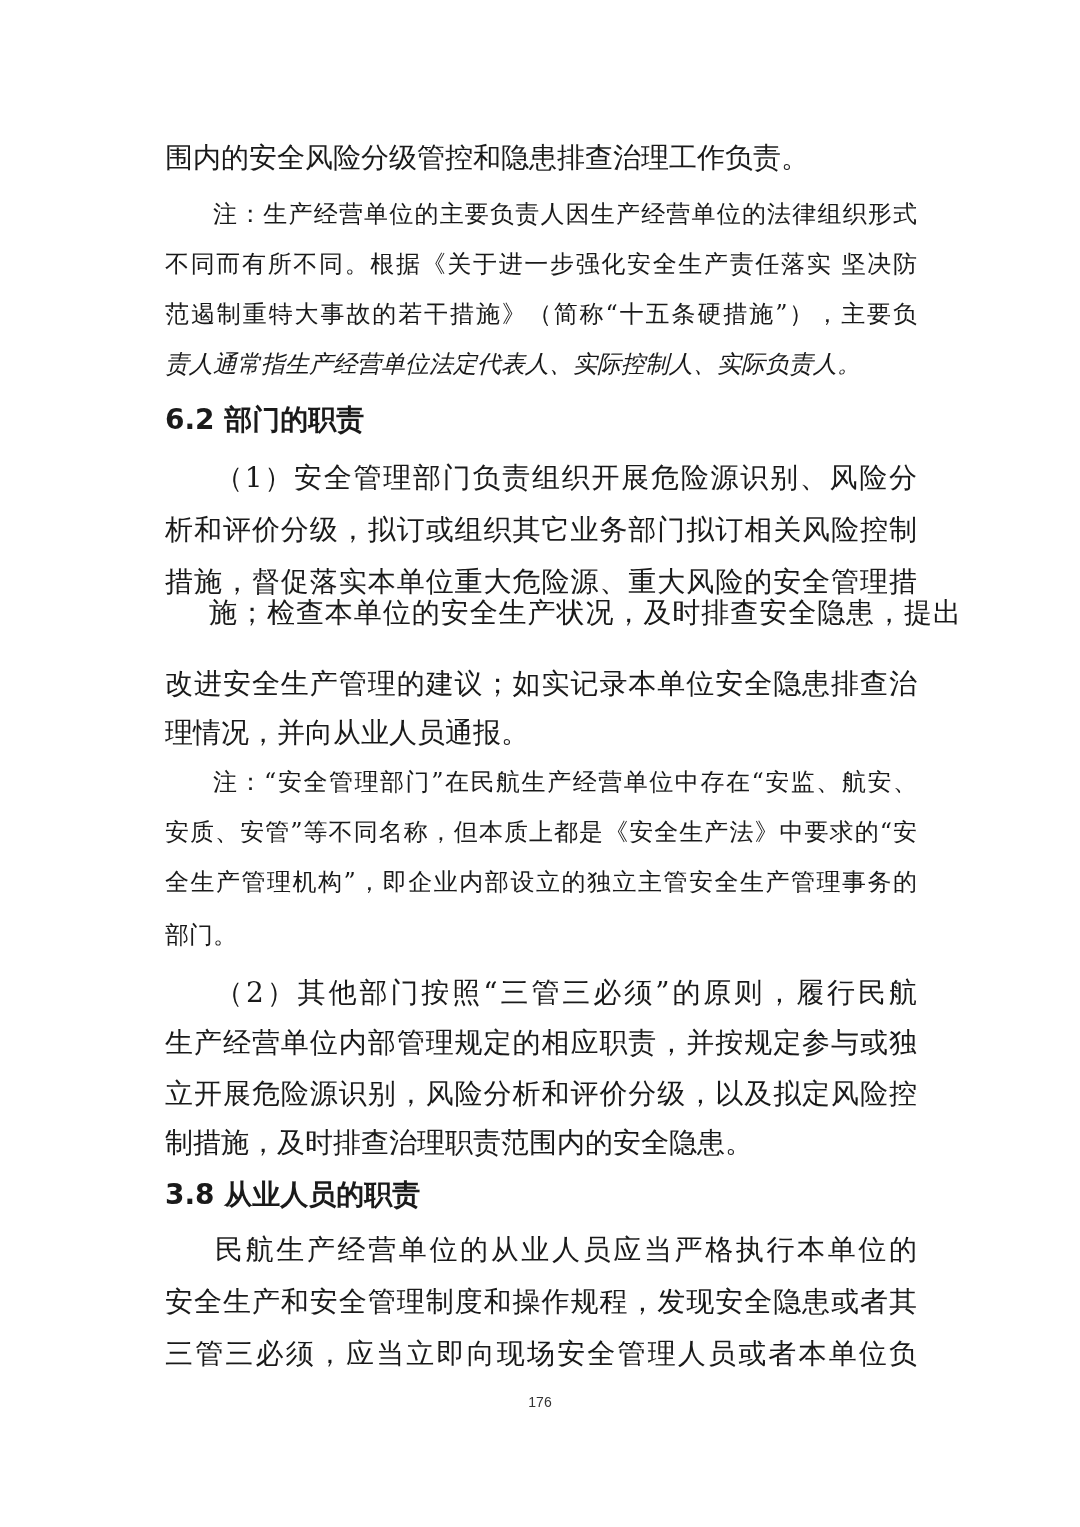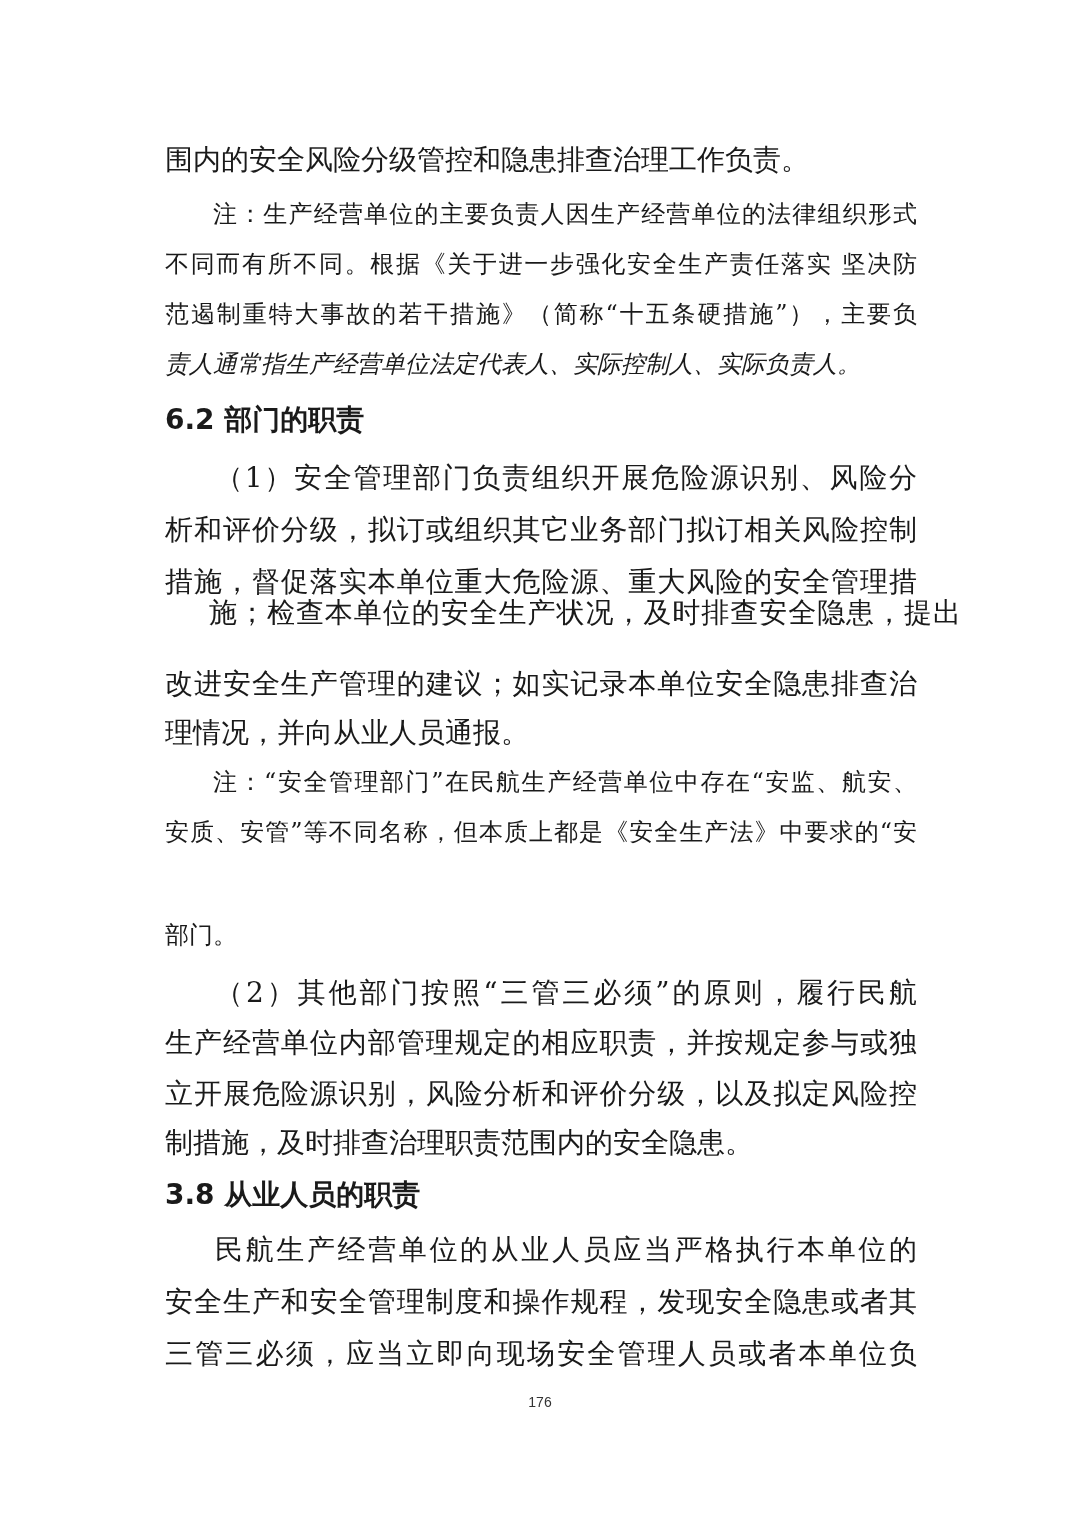--- a/index.html
+++ b/index.html
@@ -24,38 +24,39 @@
   .pagenum {
     position: absolute; left: 0; width: 1080px; text-align: center; top: 1394px;
     font-family: "Liberation Sans", sans-serif; font-size: 14px; color: #333;
   }
 </style>
 </head>
 <body>
 
 <div class="page">
 
-  <div class="line last" style="top:142px;">围内的安全风险分级管控和隐患排查治理工作负责。</div>
+  <div class="line last" style="top:142px;font-family:Liberation Mono, monospace;">围内的安全风险分级管控和隐患排查治理工作负责。</div>
 
   <div class="line note indent" style="top:198px;">注：生产经营单位的主要负责人因生产经营单位的法律组织形式</div>
   <div class="line note" style="top:248px;">不同而有所不同。根据《关于进一步强化安全生产责任落实 坚决防</div>
   <div class="line note" style="top:298px;">范遏制重特大事故的若干措施》（简称“十五条硬措施”），主要负</div>
   <div class="line note last" style="top:348px;font-style:italic;">责人通常指生产经营单位法定代表人、实际控制人、实际负责人。</div>
 
   <div class="heading" style="top:402px;">6.2 部门的职责</div>
 
   <div class="line indent" style="top:460px;">（1）安全管理部门负责组织开展危险源识别、风险分</div>
   <div class="line" style="top:512px;">析和评价分级，拟订或组织其它业务部门拟订相关风险控制</div>
   <div class="line" style="top:564px;">措施，督促落实本单位重大危险源、重大风险的安全管理措</div>
   <div class="line" style="top:595px;margin-left:44px;">施；检查本单位的安全生产状况，及时排查安全隐患，提出</div>
   <div class="line" style="top:666px;">改进安全生产管理的建议；如实记录本单位安全隐患排查治</div>
   <div class="line last" style="top:715px;">理情况，并向从业人员通报。</div>
 
   <div class="line note indent" style="top:766px;">注：“安全管理部门”在民航生产经营单位中存在“安监、航安、</div>
   <div class="line note" style="top:816px;">安质、安管”等不同名称，但本质上都是《安全生产法》中要求的“安</div>
+  <div class="line note" style="top:866px;">全生产管理机构”，即企业内部设立的独立主管安全生产管理事务的</div>
   <div class="line note last" style="top:919px;">部门。</div>
 
   <div class="line indent" style="top:975px;">（2）其他部门按照“三管三必须”的原则，履行民航</div>
   <div class="line" style="top:1076px;">立开展危险源识别，风险分析和评价分级，以及拟定风险控</div>
   <div class="line" style="top:1025px;">生产经营单位内部管理规定的相应职责，并按规定参与或独</div>
   <div class="line last" style="top:1125px;">制措施，及时排查治理职责范围内的安全隐患。</div>
 
   <div class="heading" style="top:1177px;">3.8 从业人员的职责</div>
 
   <div class="line indent" style="top:1232px;">民航生产经营单位的从业人员应当严格执行本单位的</div>

